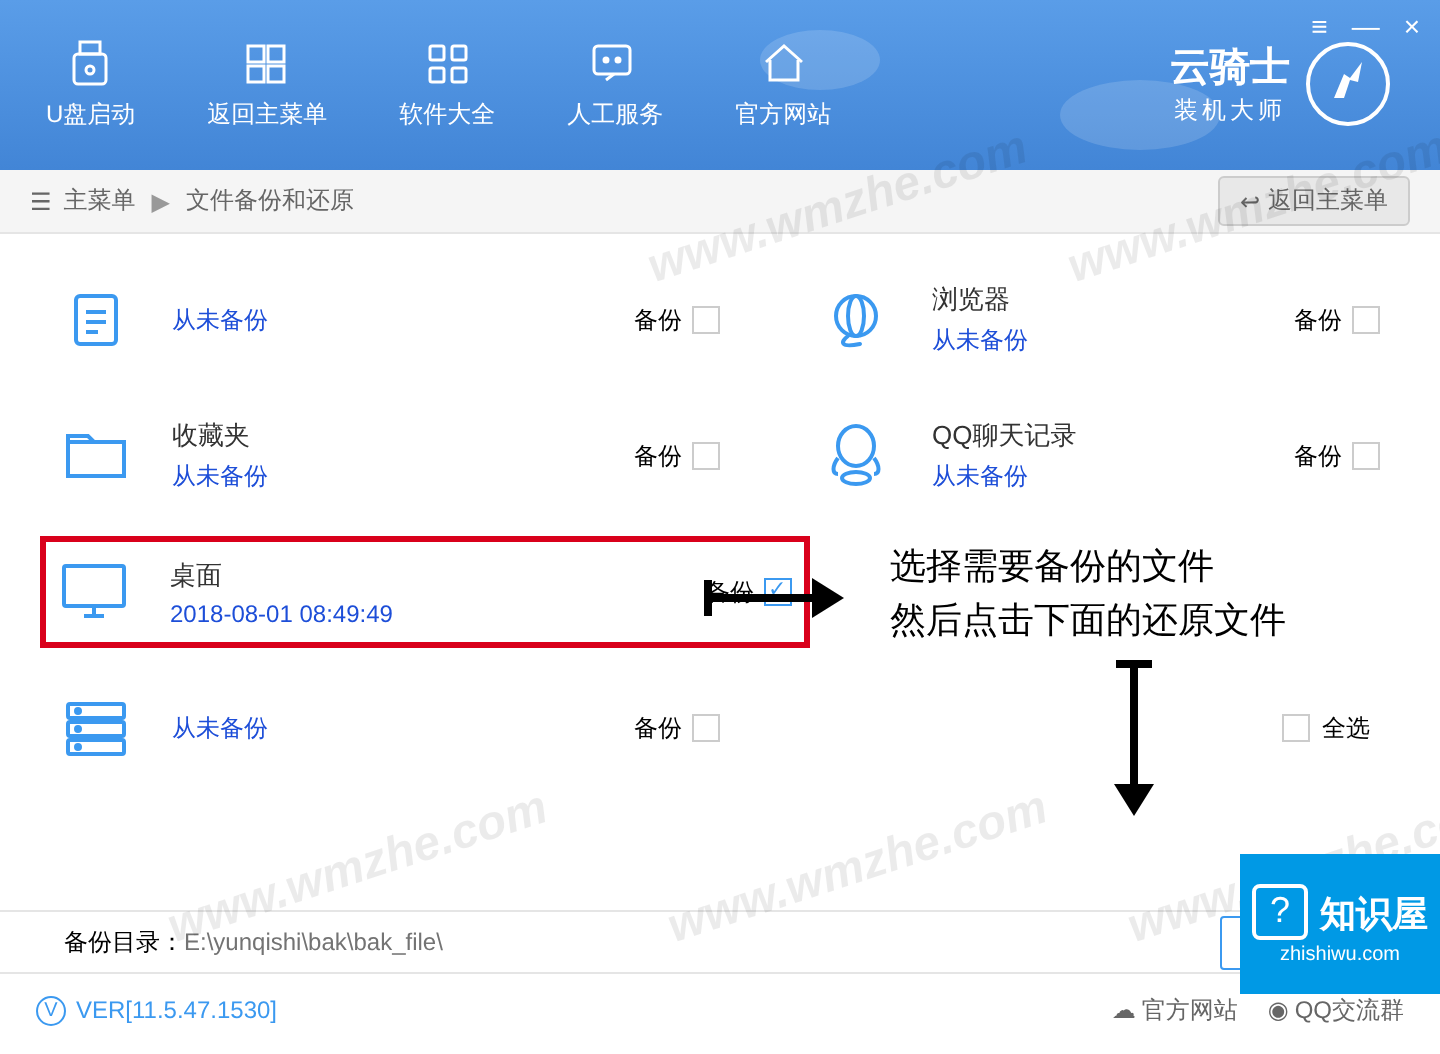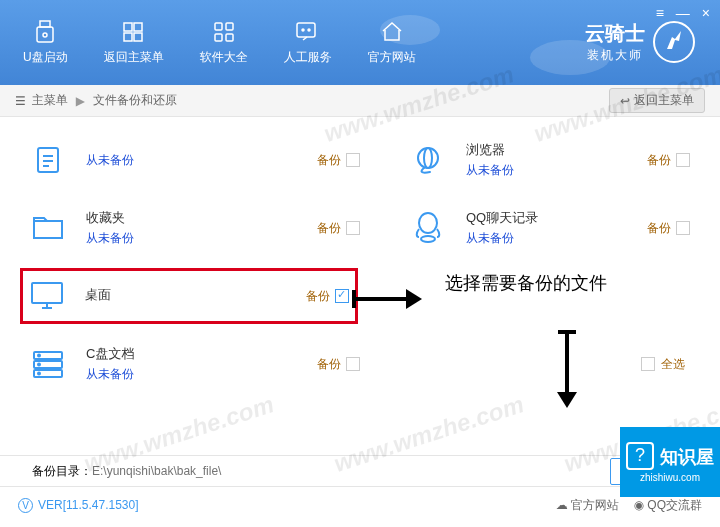--- a/index.html
+++ b/index.html
@@ -22,21 +22,21 @@
 .bc-item{margin-right:8px}
 .bc-arrow{margin-right:8px;color:#999}
 .back-btn{margin-left:auto;background:#e8e8e8;border:1px solid #ccc;border-radius:3px;padding:3px 10px;font-size:12px;cursor:pointer;display:flex;align-items:center;gap:4px}
 .content{padding:15px 30px;position:relative}
 .row{display:flex;align-items:center;margin-bottom:12px;min-height:56px}
 .col{display:flex;align-items:center;width:50%}
 .item-icon{width:36px;height:36px;margin-right:20px;display:flex;align-items:center;justify-content:center}
 .item-text{flex:1}
 .item-title{font-size:13px;color:#333;margin-bottom:3px}
 .item-status{font-size:12px;color:#1d4ed8}
-.backup-label{font-size:12px;color:#a16207;margin-right:5px}
+.backup-label{font-size:12px;color:#000000;margin-right:5px}
 .chk{width:14px;height:14px;border:1px solid #ccc;display:inline-block;vertical-align:middle;cursor:pointer}
 .chk.checked{border-color:#3b99f0;position:relative}
 .chk.checked::after{content:"✓";color:#3b99f0;font-size:11px;position:absolute;left:1px;top:-2px}
 .highlight{border:3px solid #d9001b;padding:4px 6px;margin-left:-10px}
 .footer-path{position:absolute;bottom:40px;left:0;right:0;height:32px;border-top:1px solid #e5e5e5;border-bottom:1px solid #e5e5e5;display:flex;align-items:center;padding:0 32px;font-size:12px}
 .path-link{color:#737373;cursor:pointer}
 .btn-backup{margin-left:auto;background:#fff;border:1px solid #3b99f0;color:#3b99f0;padding:4px 14px;font-size:12px;border-radius:2px;cursor:pointer}
 .footer-bottom{position:absolute;bottom:8px;left:0;right:0;height:28px;display:flex;align-items:center;padding:0 18px;font-size:12px;color:#3b99f0}
 .ver-icon{width:15px;height:15px;border:1.5px solid #3b99f0;border-radius:50%;display:inline-flex;align-items:center;justify-content:center;font-size:10px;margin-right:5px}
 .footer-links{margin-left:auto;display:flex;gap:15px;align-items:center;color:#666}
@@ -197,51 +197,51 @@
         </span>
       <div class="item-text">
         <div class="item-title">QQ聊天记录</div>
         <div class="item-status">从未备份</div>
       </div>
       <span class="backup-label">备份</span>
       <span class="chk"></span>
     </div>
   </div>
 
-  <div class="row highlight" style="width:338px">
+  <div class="row highlight" style="width:385px">
     <div class="col" style="width:100%">
       <span class="item-icon">
           <svg width="36" height="32" viewBox="0 0 36 32" fill="none" stroke="#3b99f0" stroke-width="2">
             <rect x="3" y="3" width="30" height="20" rx="1"></rect>
             <line x1="13" y1="28" x2="23" y2="28"></line>
             <line x1="18" y1="23" x2="18" y2="28"></line>
           </svg>
         </span>
       <div class="item-text">
         <div class="item-title">桌面</div>
+        <div class="item-status">2018-08-01 08:49:49</div>
       </div>
       <span class="backup-label">备份</span>
       <span class="chk checked"></span>
     </div>
   </div>
 
   <div class="row">
     <div class="col">
       <span class="item-icon">
           <svg width="34" height="30" viewBox="0 0 34 30" fill="none" stroke="#3b99f0" stroke-width="2">
             <rect x="3" y="3" width="28" height="7" rx="1"></rect>
             <rect x="3" y="12" width="28" height="7" rx="1"></rect>
             <rect x="3" y="21" width="28" height="7" rx="1"></rect>
             <circle cx="8" cy="6.5" r="1" fill="#3b99f0"></circle>
             <circle cx="8" cy="15.5" r="1" fill="#3b99f0"></circle>
             <circle cx="8" cy="24.5" r="1" fill="#3b99f0"></circle>
           </svg>
         </span>
       <div class="item-text">
-        <div class="item-title">C盘文档</div>
         <div class="item-status">从未备份</div>
       </div>
       <span class="backup-label">备份</span>
       <span class="chk"></span>
     </div>
     <div class="col" style="padding-left:50px">
       <div class="item-text"></div>
       <span class="chk"></span>
       <span class="backup-label" style="margin-left:6px">全选</span>
     </div>
@@ -251,20 +251,21 @@
 
 <div class="arrow-img" style="left:352px;top:287px">
   <svg width="70" height="24">
       <line x1="2" y1="12" x2="58" y2="12" stroke="#000" stroke-width="4"></line>
       <polygon points="54,2 70,12 54,22" fill="#000"></polygon>
       <line x1="2" y1="3" x2="2" y2="21" stroke="#000" stroke-width="4"></line>
     </svg>
 </div>
 <div class="annotation" style="left:445px;top:270px">
   <div>选择需要备份的文件</div>
+  <div>然后点击下面的还原文件</div>
 </div>
 <div class="arrow-img" style="left:555px;top:328px">
   <svg width="24" height="80">
       <line x1="12" y1="4" x2="12" y2="70" stroke="#000" stroke-width="4"></line>
       <polygon points="2,64 12,80 22,64" fill="#000"></polygon>
       <line x1="3" y1="4" x2="21" y2="4" stroke="#000" stroke-width="4"></line>
     </svg>
 </div>
 
 <div class="watermark" style="left:320px;top:90px">www.wmzhe.com</div>

